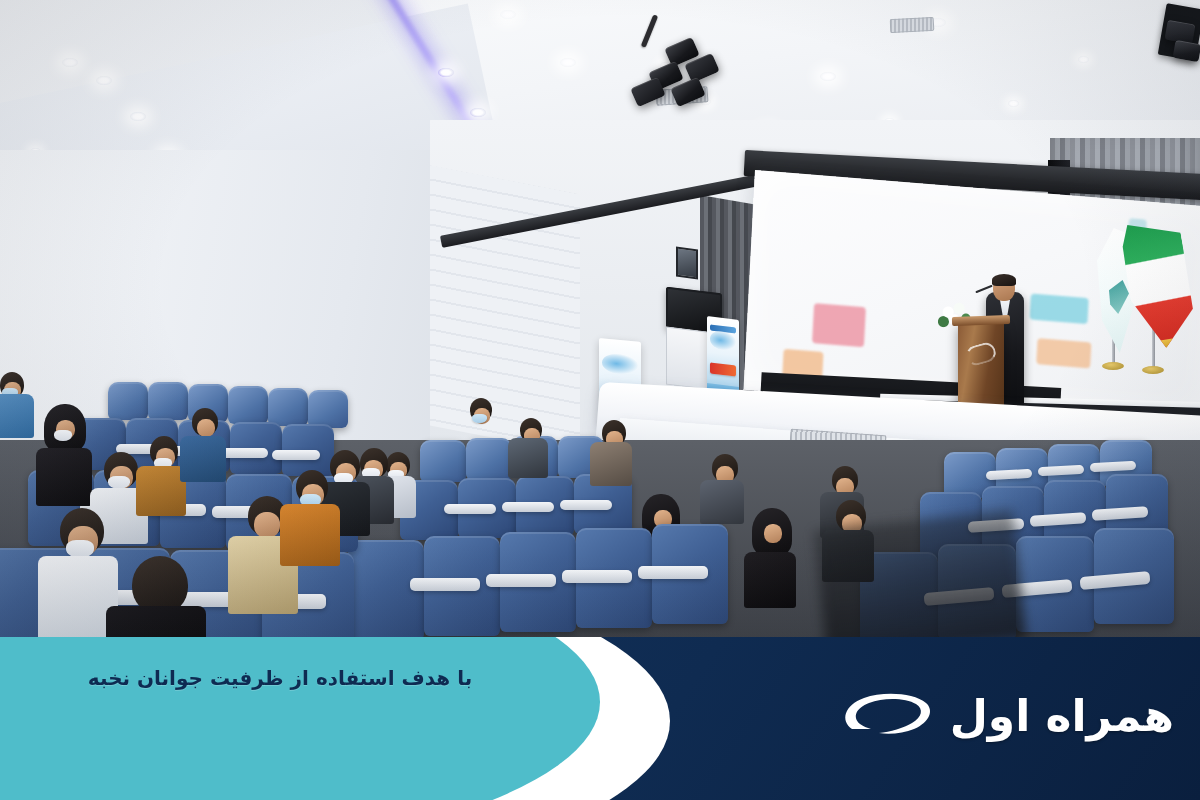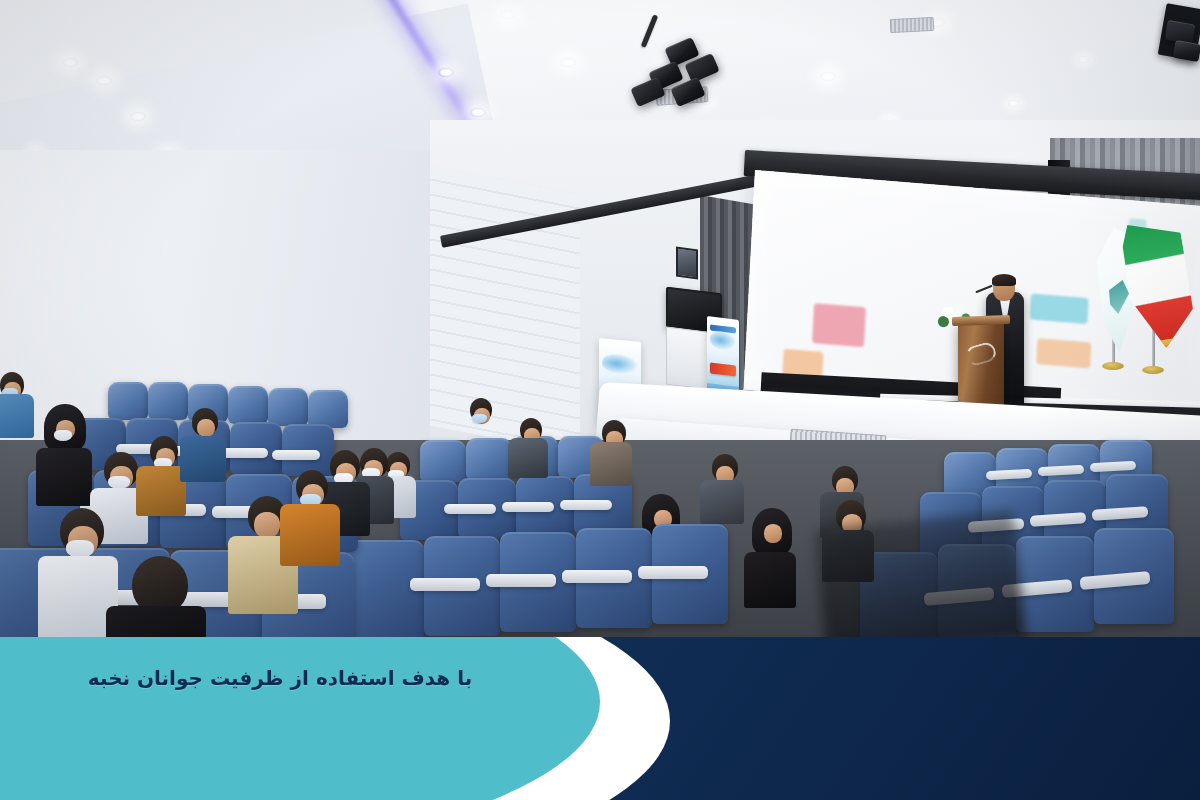--- a/index.html
+++ b/index.html
@@ -764,15 +764,23 @@
   <div id="banner">
     <div class="navy"></div>
     <div class="white-ell"></div>
     <div class="teal-ell"></div>
     <div class="teal-fill"></div>
 
     <div class="banner-text">
       <span class="l1">با هدف استفاده از ظرفیت جوانان نخبه</span>
     </div>
 
+    <div class="brand">
+      <span class="brand-name">همراه اول</span>
+      <svg class="brand-swoosh" viewBox="0 0 96 62">
+        <path d="M14 44 C2 36 6 20 26 13 C46 6 76 8 88 18 C96 25 92 37 76 44 C66 48 52 50 41 48
+                 C52 47 66 43 74 38 C84 32 86 24 78 19 C68 13 46 12 31 18 C18 23 14 32 22 39
+                 C25 41 29 43 33 44 Z" fill="#ffffff"></path>
+      </svg>
+    </div>
   </div>
 
 </div>
 
 </body></html>

